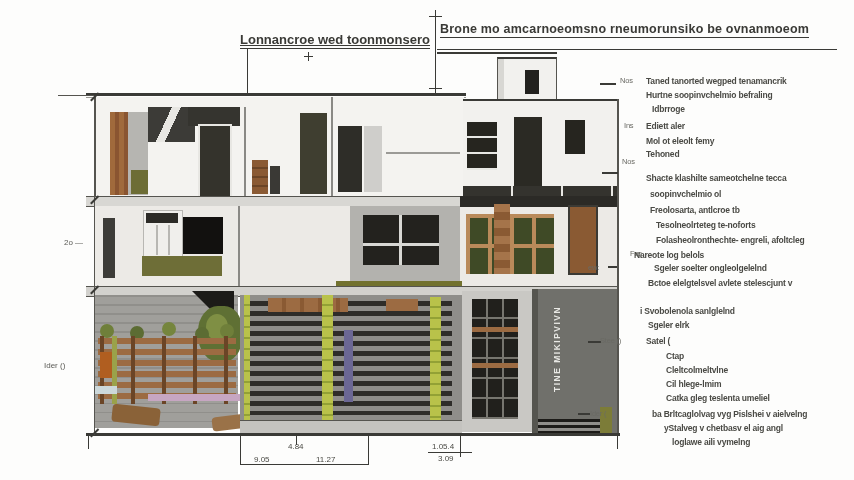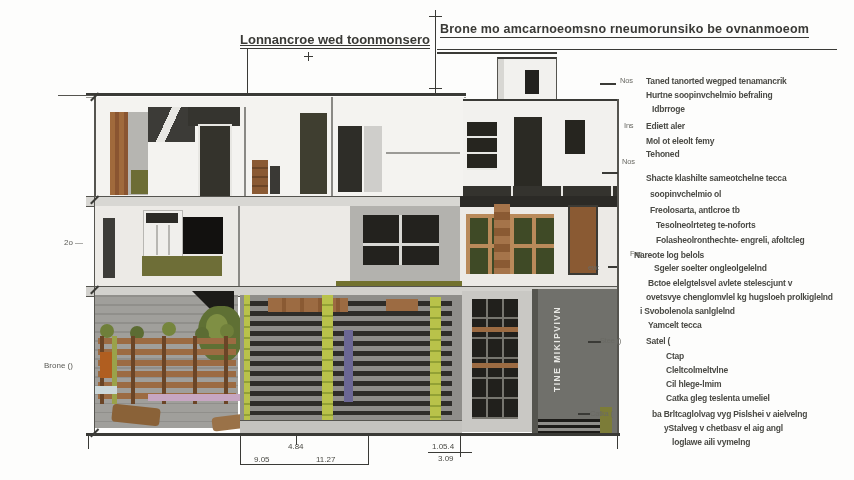--- a/index.html
+++ b/index.html
@@ -129,21 +129,21 @@
 
   <div class="abs" style="left:86px;top:433px;width:534px;height:3px;background:#3a3a36;"></div>
 
   <div class="abs" style="left:94px;top:98px;width:1px;height:337px;background:#55544f;"></div>
   <div class="abs" style="left:58px;top:95px;width:36px;height:1px;background:#55544f;"></div>
   <div class="abs tick" style="left:89px;top:96px;"></div>
   <div class="abs tick" style="left:89px;top:199px;"></div>
   <div class="abs tick" style="left:89px;top:289px;"></div>
   <div class="abs tick" style="left:89px;top:432px;"></div>
   <div class="abs lbl" style="left:64px;top:238px;">2o —</div>
-  <div class="abs lbl" style="left:44px;top:361px;">Brone ()</div>
+  <div class="abs lbl" style="left:44px;top:361px;">Ider ()</div>
 
   <div class="abs ink" style="left:88px;top:435px;width:1px;height:14px;"></div>
   <div class="abs ink" style="left:240px;top:435px;width:1px;height:30px;"></div>
   <div class="abs ink" style="left:240px;top:464px;width:128px;height:1px;"></div>
   <div class="abs ink" style="left:368px;top:435px;width:1px;height:30px;"></div>
   <div class="abs ink" style="left:296px;top:435px;width:1px;height:10px;"></div>
   <div class="abs ink" style="left:460px;top:435px;width:1px;height:22px;"></div>
   <div class="abs ink" style="left:428px;top:452px;width:44px;height:1px;"></div>
   <div class="abs ink" style="left:617px;top:435px;width:1px;height:14px;"></div>
   <div class="abs dim" style="left:288px;top:442px;">4.84</div>
@@ -175,29 +175,28 @@
   <div class="abs note marker" style="left:630px;top:205px;margin-top:44px;">Fas</div>
   <div class="abs note" style="left:650px;top:205px;">Freolosarta, antlcroe tb</div>
   <div class="abs note" style="left:656px;top:220px;">Tesolneolrteteg te-noforts</div>
   <div class="abs note" style="left:656px;top:235px;">Folasheolronthechte- engreli, afoltcleg</div>
 
   <div class="abs note" style="left:634px;top:250px;">Nareote log belols</div>
 
   <div class="abs note marker" style="left:588px;top:263px;">ew:</div>
   <div class="abs note" style="left:654px;top:263px;">Sgeler soelter ongleolgelelnd</div>
   <div class="abs note" style="left:648px;top:278px;">Bctoe elelgtelsvel avlete stelescjunt v</div>
-  <div class="abs note" style="left:646px;top:292px;">ovetsvye chenglomvlel kg hugsloeh prolkiglelnd</div>
   <div class="abs note" style="left:640px;top:306px;">i Svobolenola sanlglelnd</div>
-  <div class="abs note" style="left:648px;top:320px;">Yamcelt tecca</div>
+  <div class="abs note" style="left:648px;top:320px;">Sgeler elrk</div>
 
   <div class="abs note marker" style="left:600px;top:336px;text-align:right;">Stee ()</div>
   <div class="abs note" style="left:646px;top:336px;">Satel (</div>
   <div class="abs note" style="left:666px;top:351px;">Ctap</div>
   <div class="abs note" style="left:666px;top:365px;">Cleltcolmeltvlne</div>
   <div class="abs note" style="left:666px;top:379px;">Cil hlege-lmim</div>
   <div class="abs note" style="left:666px;top:393px;">Catka gleg teslenta umeliel</div>
 
-  <div class="abs note marker" style="left:590px;top:409px;">Catka (</div>
+  <div class="abs note marker" style="left:590px;top:409px;">Ider (</div>
   <div class="abs note" style="left:652px;top:409px;">ba Brltcaglolvag vyg Pislshei v aielvelng</div>
   <div class="abs note" style="left:664px;top:423px;">yStalveg v chetbasv el aig angl</div>
   <div class="abs note" style="left:672px;top:437px;">loglawe aili vymelng</div>
 
 </div>
 
 </body></html>

